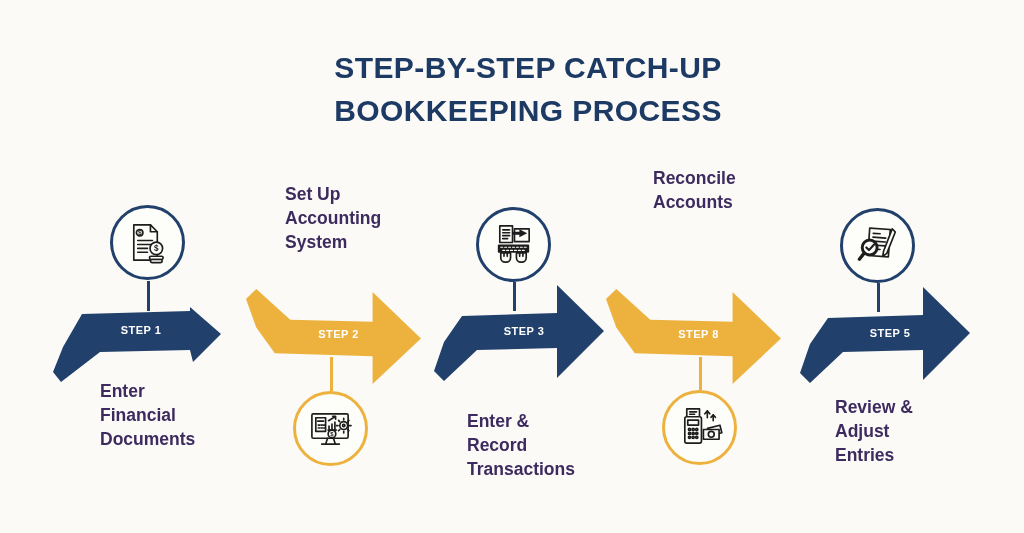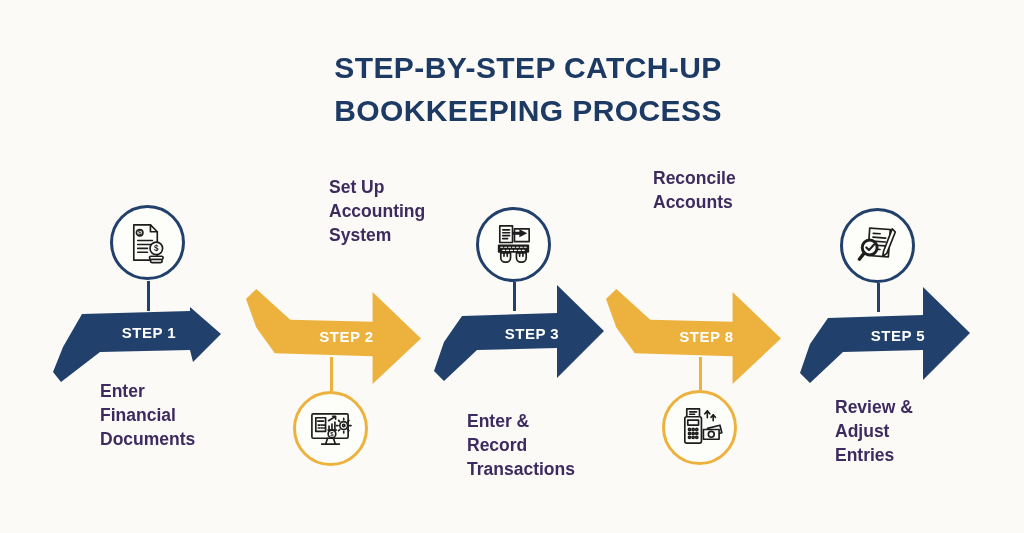--- a/index.html
+++ b/index.html
@@ -8,22 +8,22 @@
 
   
   .title{position:absolute;top:30px;left:0;width:100%;text-align:center;
          color:var(--title,#1d3a64);font-size:30px;font-weight:800;letter-spacing:.4px;line-height:43px;margin:16px;}
 
   
   .arrow{position:absolute;}
   .arrow svg{display:block;}
   .arrow-navy polygon{fill:var(--navy,#213f6b);}
   .arrow-gold polygon{fill:var(--gold,#edb23d);}
-  .badge{position:absolute;left:12px;width:100%;text-align:center;
-         color:var(--step_text,#ffffff);font-size:15px;font-weight:700;letter-spacing:.5px;}
+  .badge{position:absolute;left:4px;width:100%;text-align:center;
+         color:var(--step_text,#ffffff);font-size:11px;font-weight:700;letter-spacing:.5px;}
 
   .a1{left:53px;top:307px;}
   .a2{left:246px;top:289px;text-decoration:underline;}
   .a3{left:434px;top:285px;}
   .a4{left:606px;top:289px;}
   .a5{left:800px;top:287px;}
   .a1 .badge{top:17px;}
   .a3 .badge, .a5 .badge{top:40px;}
   .a2 .badge, .a4 .badge{top:39px;}
 
@@ -50,21 +50,21 @@
 
   
   .licon{stroke:#1d1d1d;fill:none;stroke-width:1.7;stroke-linecap:round;stroke-linejoin:round;}
   .licon text{stroke:none;fill:#1d1d1d;font-weight:bold;text-anchor:middle;font-family:"Liberation Sans",sans-serif;}
   .licon .solid{fill:#1d1d1d;stroke:none;}
   .licon .paper{fill:#fdfdfa;}
 
   
   .label{position:absolute;color:var(--label,#3d2b5f);font-size:17.5px;font-weight:700;line-height:24px;}
   .l1{left:100px;top:379px;}
-  .l2{left:285px;top:175px;margin-left:44px;}
+  .l2{left:285px;top:182px;}
   .l3{left:467px;top:395px;margin-top:14px;}
   .l4{left:653px;top:166px;}
   .l5{left:835px;top:395px;}
 </style>
 </head>
 <body>
 
 <div class="canvas">
 
   <h1 class="title"><span>STEP-BY-STEP CATCH-UP</span><br><span>BOOKKEEPING PROCESS</span></h1>

